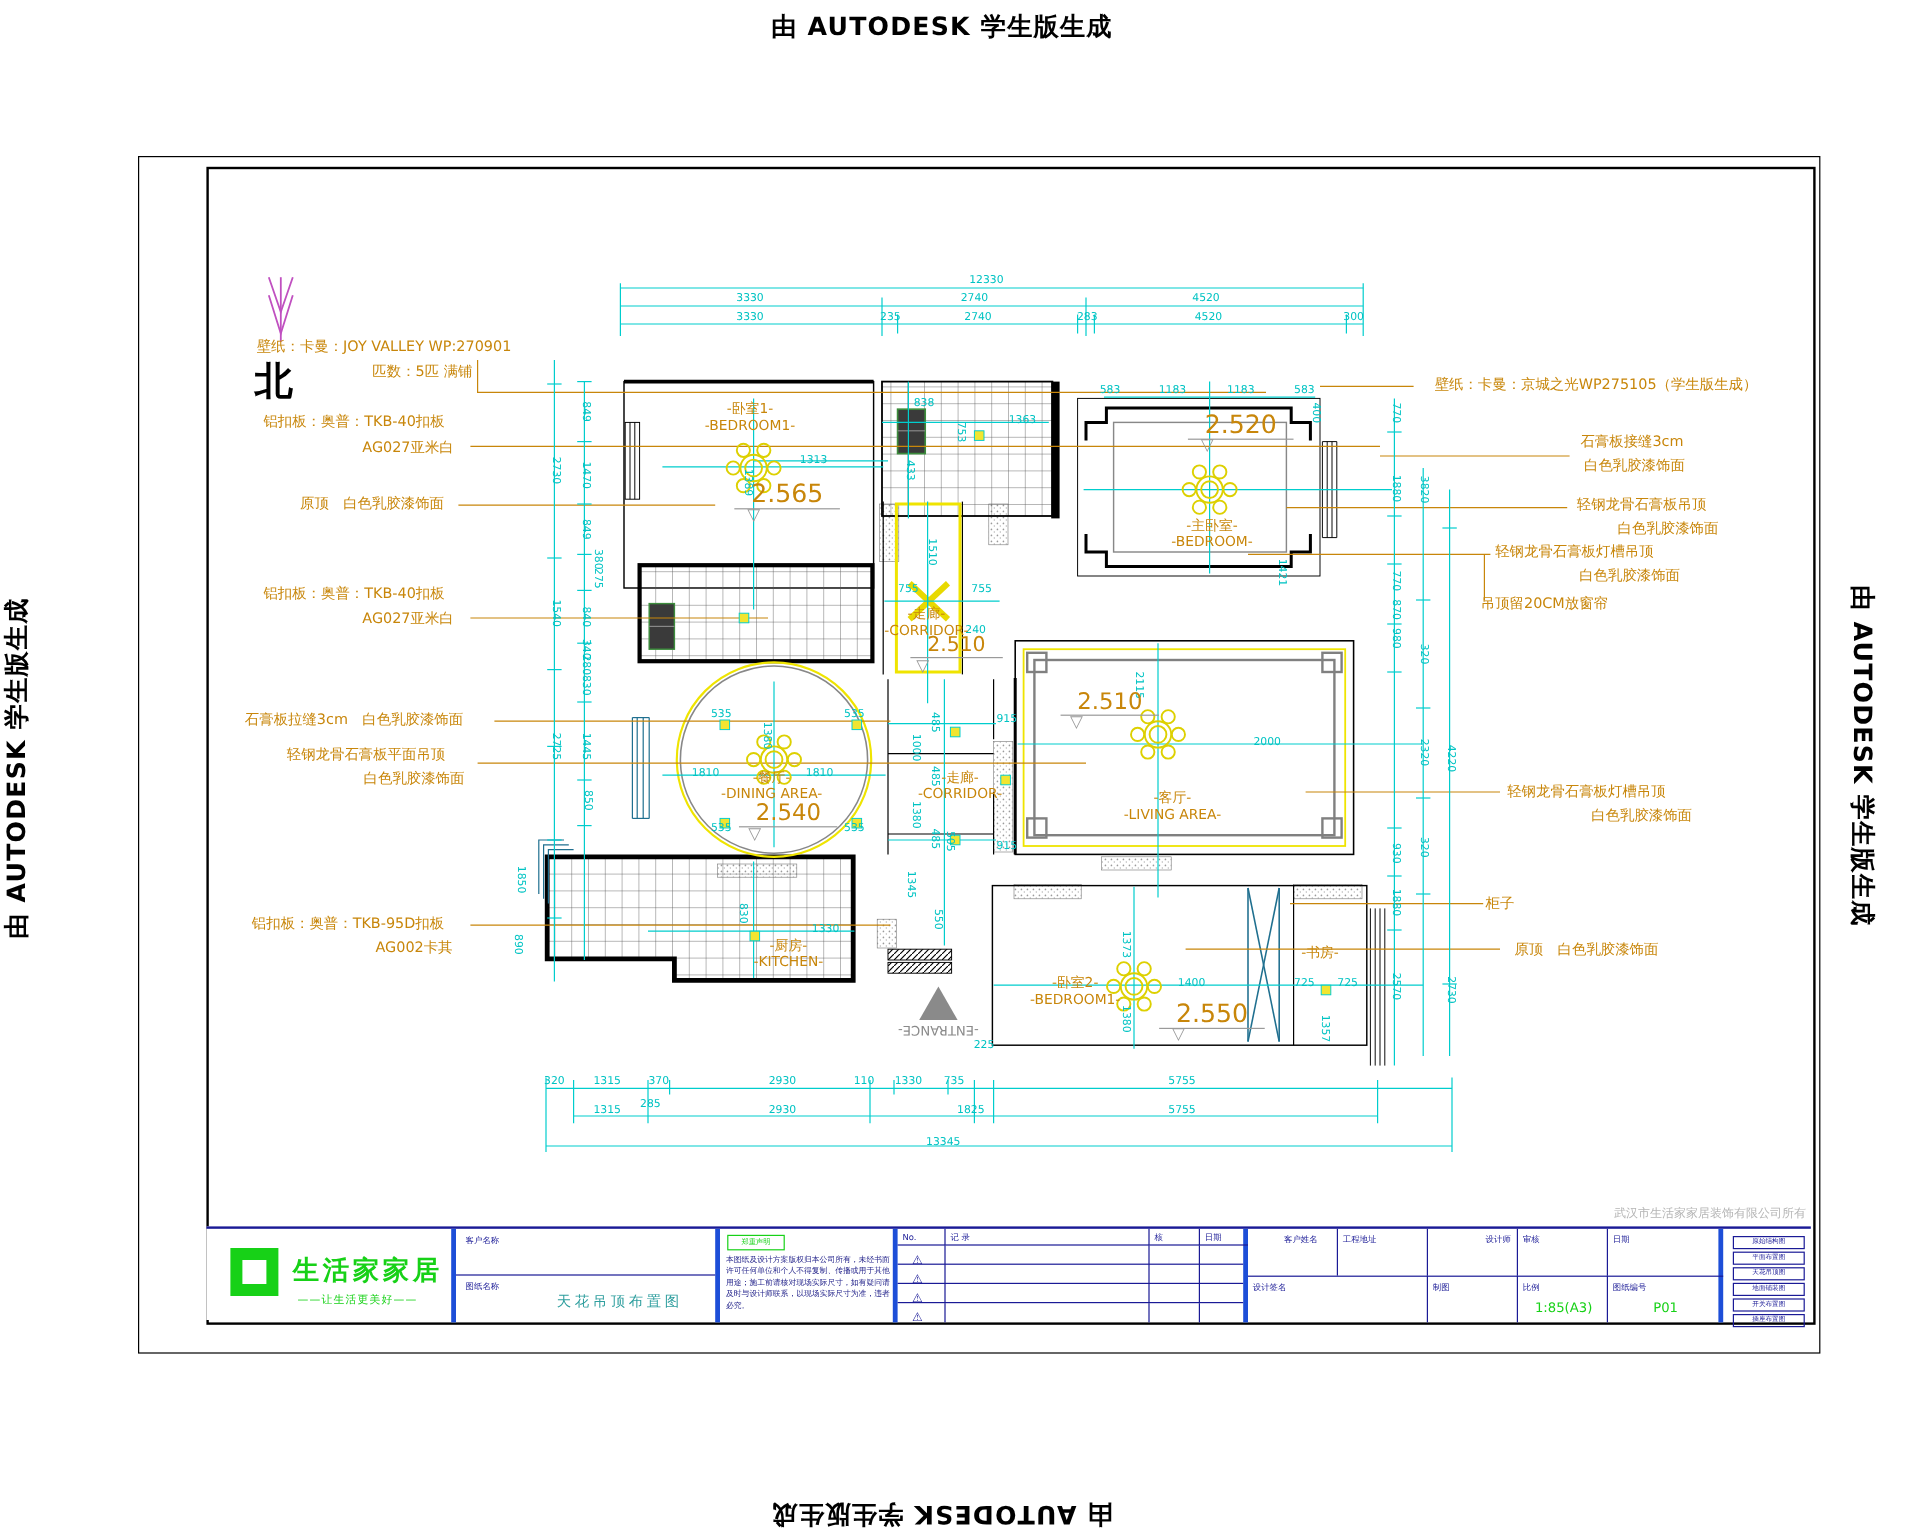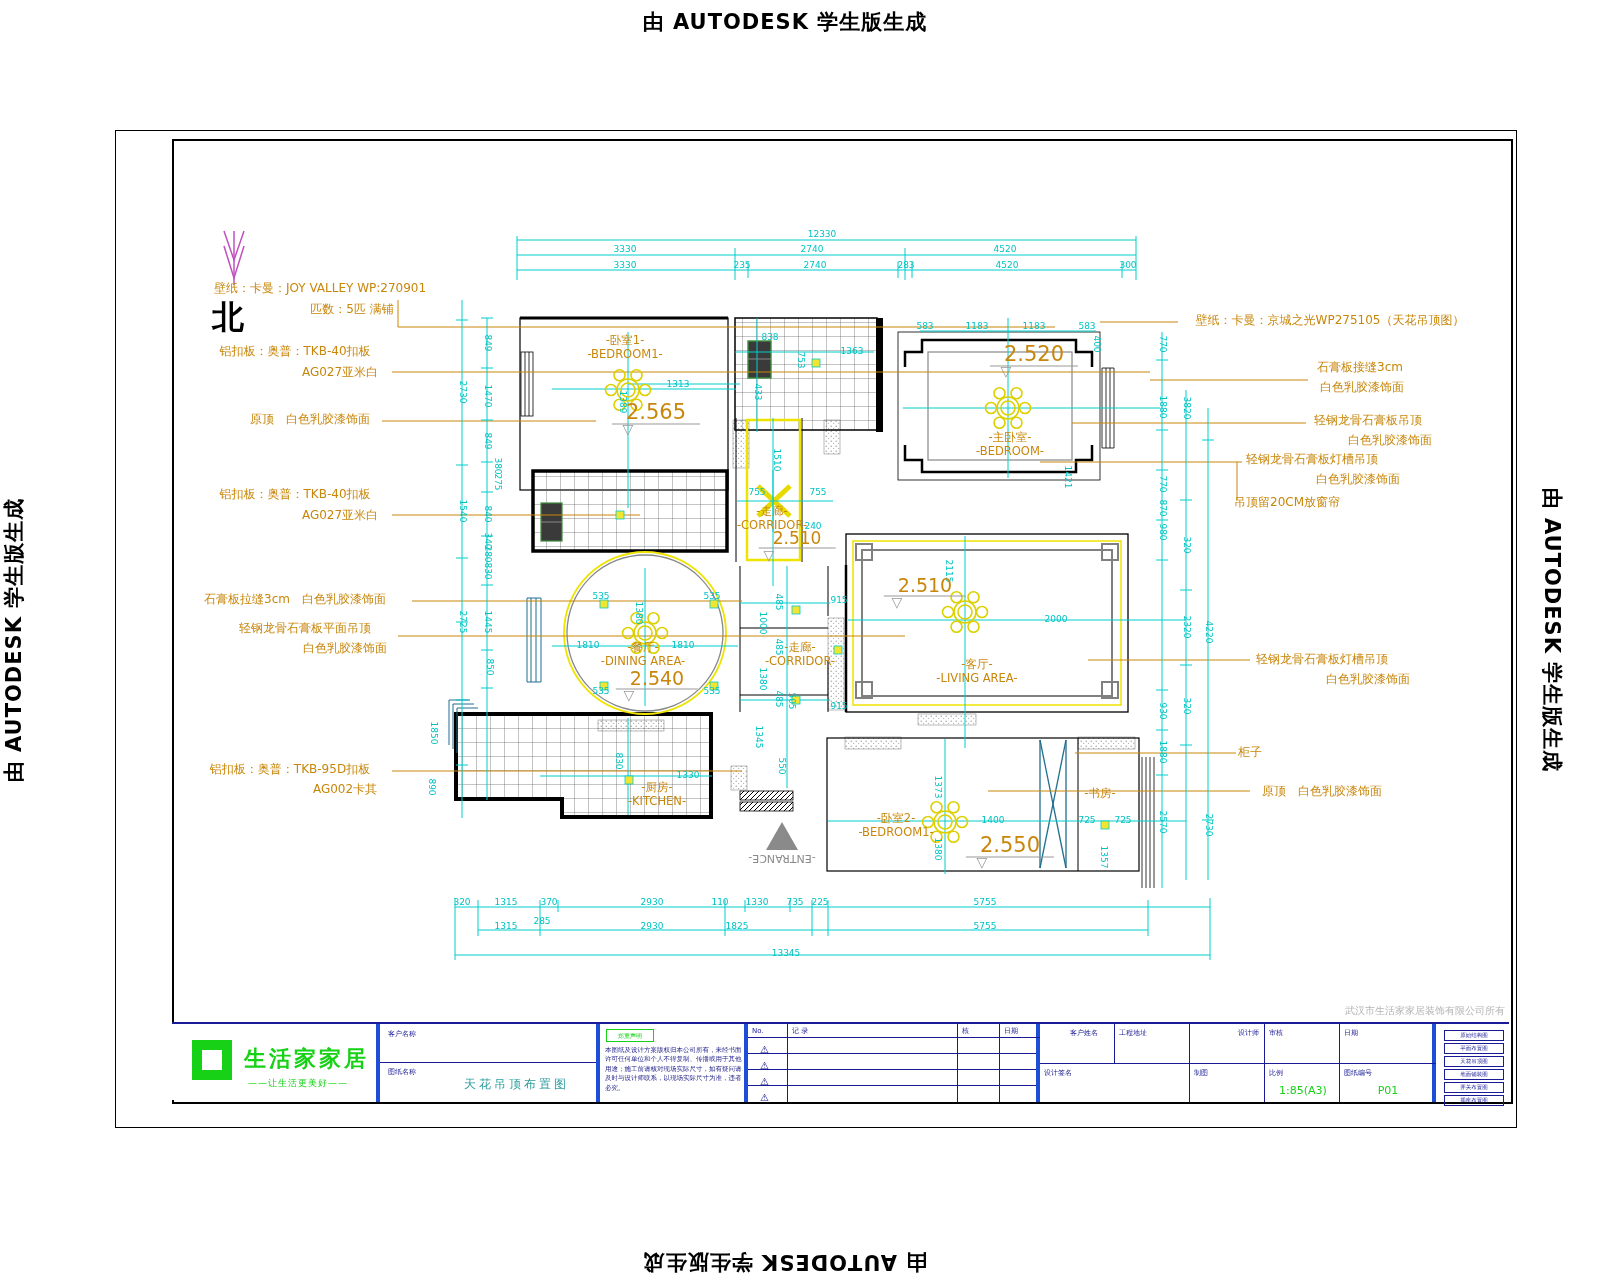--- a/index.html
+++ b/index.html
@@ -354,26 +354,26 @@
     <span class="dim" style="left: 906px; top: 265px; transform: translate(-50%, -50%);">283</span>
     <span class="dim" style="left: 1007px; top: 265px; transform: translate(-50%, -50%);">4520</span>
     <span class="dim" style="left: 1128px; top: 265px; transform: translate(-50%, -50%);">300</span>
     <span class="dim" style="left: 462px; top: 902px; transform: translate(-50%, -50%);">320</span>
     <span class="dim" style="left: 506px; top: 902px; transform: translate(-50%, -50%);">1315</span>
     <span class="dim" style="left: 549px; top: 902px; transform: translate(-50%, -50%);">370</span>
     <span class="dim" style="left: 652px; top: 902px; transform: translate(-50%, -50%);">2930</span>
     <span class="dim" style="left: 720px; top: 902px; transform: translate(-50%, -50%);">110</span>
     <span class="dim" style="left: 757px; top: 902px; transform: translate(-50%, -50%);">1330</span>
     <span class="dim" style="left: 795px; top: 902px; transform: translate(-50%, -50%);">735</span>
-    <span class="dim" style="left: 820px; top: 902px; transform: translate(-50%, -50%); text-align: center;">225</span>
+    <span class="dim" style="left: 820px; top: 872px; transform: translate(-50%, -50%); text-align: center;">225</span>
     <span class="dim" style="left: 985px; top: 902px; transform: translate(-50%, -50%);">5755</span>
     <span class="dim" style="left: 506px; top: 926px; transform: translate(-50%, -50%);">1315</span>
     <span class="dim" style="left: 542px; top: 921px; transform: translate(-50%, -50%);">285</span>
     <span class="dim" style="left: 652px; top: 926px; transform: translate(-50%, -50%);">2930</span>
-    <span class="dim" style="left: 737px; top: 926px; transform: translate(-50%, -50%);">1825</span>
+    <span class="dim" style="left: 809px; top: 926px; transform: translate(-50%, -50%);">1825</span>
     <span class="dim" style="left: 985px; top: 926px; transform: translate(-50%, -50%);">5755</span>
     <span class="dim" style="left: 786px; top: 953px; transform: translate(-50%, -50%);">13345</span>
     <span class="dim" style="left: 487px; top: 343px; transform: translate(-50%, -50%) rotate(90deg);">849</span>
     <span class="dim" style="left: 462px; top: 392px; transform: translate(-50%, -50%) rotate(90deg);">2730</span>
     <span class="dim" style="left: 487px; top: 396px; transform: translate(-50%, -50%) rotate(90deg);">1470</span>
     <span class="dim" style="left: 487px; top: 441px; transform: translate(-50%, -50%) rotate(90deg);">849</span>
     <span class="dim" style="left: 497px; top: 466px; transform: translate(-50%, -50%) rotate(90deg);">380</span>
     <span class="dim" style="left: 497px; top: 482px; transform: translate(-50%, -50%) rotate(90deg);">275</span>
     <span class="dim" style="left: 462px; top: 511px; transform: translate(-50%, -50%) rotate(90deg);">1540</span>
     <span class="dim" style="left: 487px; top: 514px; transform: translate(-50%, -50%) rotate(90deg);">840</span>
@@ -447,21 +447,21 @@
     <span class="ann" style="left: 295px; top: 352px; transform: translate(-50%, -50%);">铝扣板：奥普：TKB-40扣板</span>
     <span class="ann" style="left: 340px; top: 373px; transform: translate(-50%, -50%);">AG027亚米白</span>
     <span class="ann" style="left: 310px; top: 420px; transform: translate(-50%, -50%);">原顶　白色乳胶漆饰面</span>
     <span class="ann" style="left: 295px; top: 495px; transform: translate(-50%, -50%);">铝扣板：奥普：TKB-40扣板</span>
     <span class="ann" style="left: 340px; top: 516px; transform: translate(-50%, -50%);">AG027亚米白</span>
     <span class="ann" style="left: 295px; top: 600px; transform: translate(-50%, -50%);">石膏板拉缝3cm　白色乳胶漆饰面</span>
     <span class="ann" style="left: 305px; top: 629px; transform: translate(-50%, -50%);">轻钢龙骨石膏板平面吊顶</span>
     <span class="ann" style="left: 345px; top: 649px; transform: translate(-50%, -50%);">白色乳胶漆饰面</span>
     <span class="ann" style="left: 290px; top: 770px; transform: translate(-50%, -50%);">铝扣板：奥普：TKB-95D扣板</span>
     <span class="ann" style="left: 345px; top: 790px; transform: translate(-50%, -50%);">AG002卡其</span>
-    <span class="ann" style="left: 1330px; top: 321px; transform: translate(-50%, -50%);">壁纸：卡曼：京城之光WP275105（天花吊顶图）</span>
+    <span class="ann" style="left: 1330px; top: 321px; transform: translate(-50%, -50%);">壁纸：卡曼：京城之光WP275105（学生版生成）</span>
     <span class="ann" style="left: 1360px; top: 368px; transform: translate(-50%, -50%);">石膏板接缝3cm</span>
     <span class="ann" style="left: 1362px; top: 388px; transform: translate(-50%, -50%);">白色乳胶漆饰面</span>
     <span class="ann" style="left: 1368px; top: 421px; transform: translate(-50%, -50%);">轻钢龙骨石膏板吊顶</span>
     <span class="ann" style="left: 1390px; top: 441px; transform: translate(-50%, -50%);">白色乳胶漆饰面</span>
     <span class="ann" style="left: 1312px; top: 460px; transform: translate(-50%, -50%);">轻钢龙骨石膏板灯槽吊顶</span>
     <span class="ann" style="left: 1358px; top: 480px; transform: translate(-50%, -50%);">白色乳胶漆饰面</span>
     <span class="ann" style="left: 1287px; top: 503px; transform: translate(-50%, -50%);">吊顶留20CM放窗帘</span>
     <span class="ann" style="left: 1322px; top: 660px; transform: translate(-50%, -50%);">轻钢龙骨石膏板灯槽吊顶</span>
     <span class="ann" style="left: 1368px; top: 680px; transform: translate(-50%, -50%);">白色乳胶漆饰面</span>
     <span class="ann" style="left: 1250px; top: 753px; transform: translate(-50%, -50%);">柜子</span>

